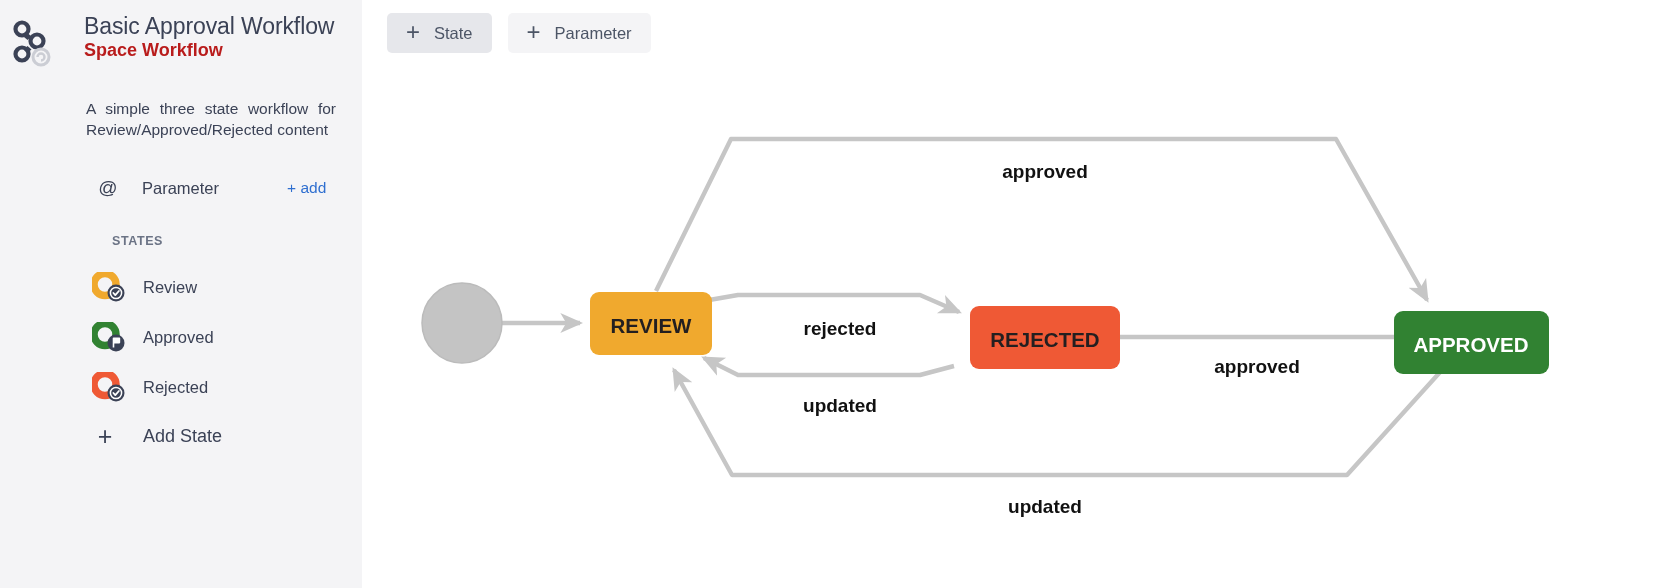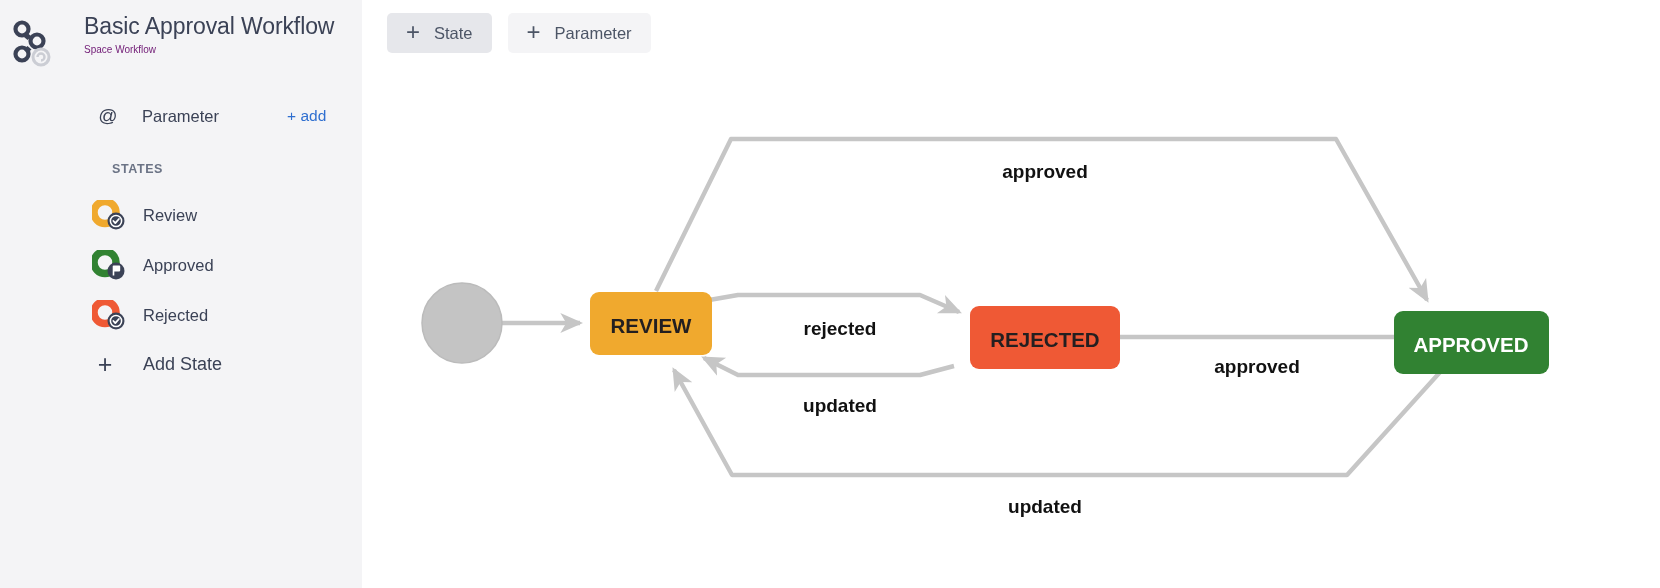--- a/index.html
+++ b/index.html
@@ -40,24 +40,25 @@
   }
   .brand-text { padding-left: 28px; }
   .brand-title {
     font-size: 23px;
     color: #3b4256;
     line-height: 28px;
     letter-spacing: -0.1px;
     white-space: nowrap;
   }
   .brand-sub {
-    font-size: 10px;
-    color: #701a75;
+    font-size: 18px;
+    color: #b91c1c;
     line-height: 18px;
     margin-top: 1px;
+    font-weight: bold;
   }
   .description {
     margin: 30px 0 0 86px;
     width: 250px;
     font-size: 15.5px;
     line-height: 21px;
     color: #3b4256;
     text-align: justify;
   }
 
@@ -215,20 +216,21 @@
           <circle cx="31" cy="39" r="8" fill="none" stroke="#cbcdd4" stroke-width="3"></circle>
           <path d="M27.5 39 a3.5 3.5 0 1 1 3.5 3.5" fill="none" stroke="#cbcdd4" stroke-width="2.4"></path>
         </svg>
       </div>
       <div class="brand-text">
         <div class="brand-title">Basic Approval Workflow</div>
         <div class="brand-sub">Space Workflow</div>
       </div>
     </div>
 
+    <div class="description">A simple three state workflow for Review/Approved/Rejected content</div>
 
     <div class="params-row">
       <span class="at-icon">@</span>
       <span class="params-label">Parameter</span>
       <span class="add-link">+ add</span>
     </div>
 
     <div class="states-header">STATES</div>
 
     <div class="state-list">

